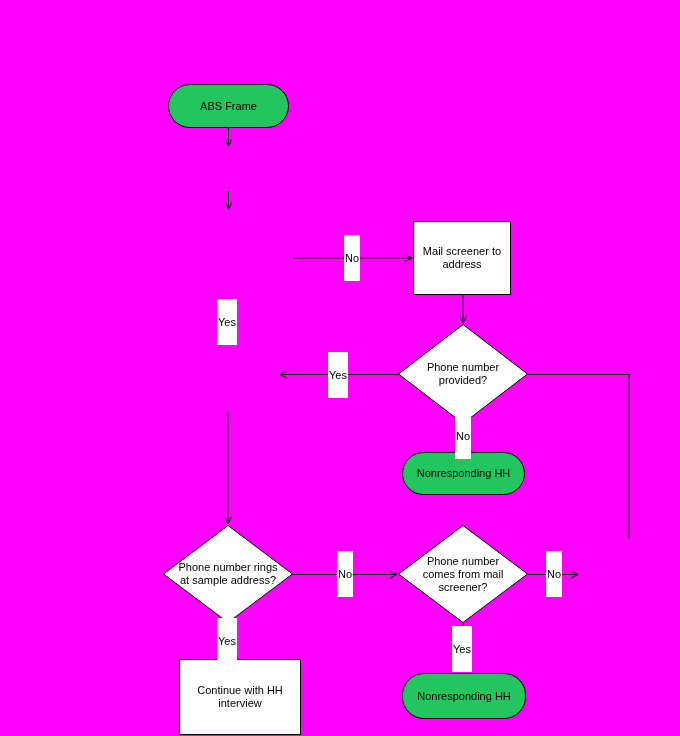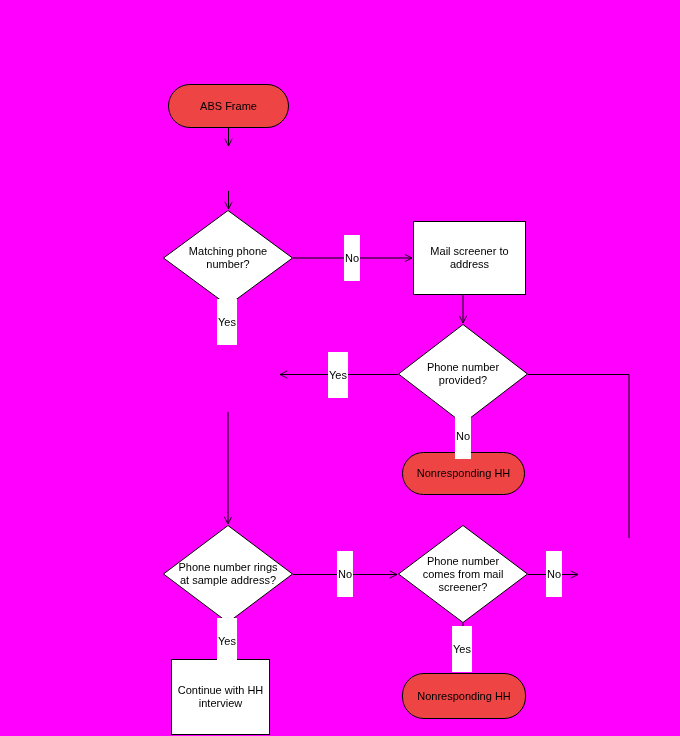--- a/index.html
+++ b/index.html
@@ -27,21 +27,21 @@
     box-sizing: border-box;
     display: flex;
     align-items: center;
     justify-content: center;
     text-align: center;
     font-size: 11px;
     line-height: 13px;
     color: #000;
   }
   .terminator {
-    background: #ef4444;
+    background: #22c55e;
     border: 1px solid #000;
     border-radius: 22px;
   }
   .process {
     background: #fff;
     border: 1px solid #000;
   }
   .decision { background: transparent; border: none; }
   .decision .shape {
     position: absolute;
@@ -106,29 +106,22 @@
     <path d="M528 574.5 H578" marker-end="url(#arrow)"></path>
 
     <path d="M463 623 V672" marker-end="url(#arrow)"></path>
   </svg>
 
   <div class="node terminator" style="left:168px;top:84px;width:121px;height:44px">
     <span class="label">ABS Frame</span>
   </div>
 
 
-  <div class="node decision" style="left:163px;top:210px;width:130px;height:96px">
-    <svg class="shape" viewBox="0 0 130 96" preserveAspectRatio="none">
-      <polygon points="65,0.5 129.5,48 65,95.5 0.5,48"></polygon>
-    </svg>
-    <span class="label">Matching phone
-number?</span>
-  </div>
 
-  <div class="node process" style="left:413px;top:221px;width:113px;height:74px">
+  <div class="node process" style="left:413px;top:221px;width:98px;height:74px">
     <span class="label">Mail screener to
 address</span>
   </div>
 
 
   <div class="node decision" style="left:398px;top:324px;width:130px;height:100px">
     <svg class="shape" viewBox="0 0 130 100" preserveAspectRatio="none">
       <polygon points="65,0.5 129.5,50 65,99.5 0.5,50"></polygon>
     </svg>
     <span class="label">Phone number
@@ -150,21 +143,21 @@
   <div class="node decision" style="left:398px;top:525px;width:130px;height:98px">
     <svg class="shape" viewBox="0 0 130 98" preserveAspectRatio="none">
       <polygon points="65,0.5 129.5,49 65,97.5 0.5,49"></polygon>
     </svg>
     <span class="label">Phone number
 comes from mail
 screener?</span>
   </div>
 
 
-  <div class="node process" style="left:171px;top:659px;width:99px;height:76px">
+  <div class="node process" style="left:179px;top:659px;width:122px;height:76px">
     <span class="label">Continue with HH
 interview</span>
   </div>
 
   <div class="node terminator" style="left:402px;top:673px;width:124px;height:46px">
     <span class="label">Nonresponding HH</span>
   </div>
 
   <span class="edge-label" style="left:352px;top:258px">No</span>
   <span class="edge-label" style="left:227px;top:322px">Yes</span>

